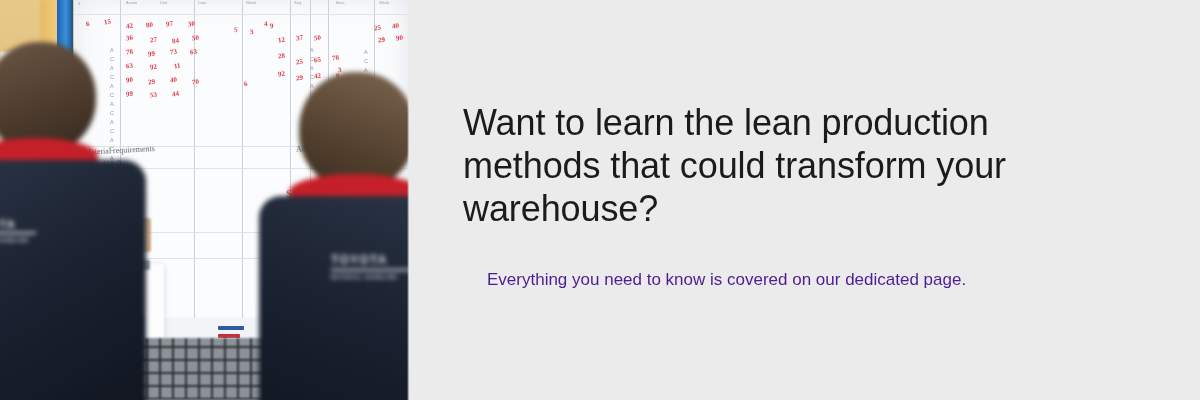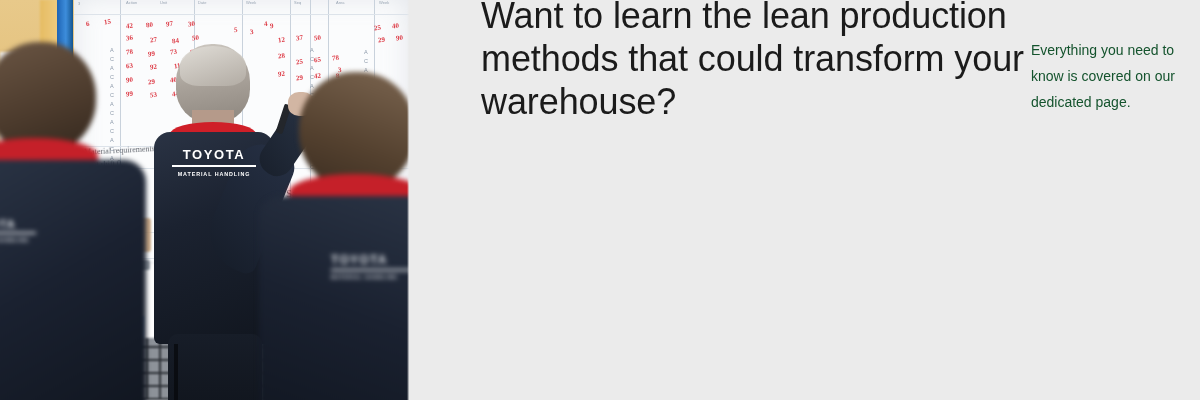--- a/index.html
+++ b/index.html
@@ -246,39 +246,40 @@
   .pr-logo .t2{color:#dfe2e7;font-size:5px;font-weight:bold;letter-spacing:.8px;}
 
   .photo-edge {
     position:absolute; right:0; top:0; width:2px; height:400px;
     background:linear-gradient(90deg,rgba(255,255,255,0),rgba(235,235,235,.9));
   }
 
   
   .content {
     flex:1 1 auto;
-    padding:0 0 0 72px;
-    display:flex; flex-direction:row; justify-content:center;
+    padding:0 0 0 54px;
+    display:flex; flex-direction:column; justify-content:center;
     height:400px;
   }
   .headline {
     font-size:36px;
     line-height:43px;
     font-weight:400;
     color:#1b1b1b;
     letter-spacing:-0.1px;
     max-width:660px;
     margin-top:-6px;
   }
   .subhead {
-    font-size:14px;
+    font-size:17px;
     line-height:26px;
-    color:#14532d;
+    color:#4c1d95;
     margin-top:37px;
     max-width:660px;
+    margin-left:24px;
   }
   .cta {
     display:inline-flex;
     align-items:center; justify-content:center;
     width:166px; height:49px;
     background:#eb0a1e;
     color:#ffffff;
     font-size:13px;
     font-weight:bold;
     letter-spacing:1.05px;
@@ -405,38 +406,20 @@
       <div class="bar" style="left:14px;height:28px;"></div>
       <div class="bar" style="left:24px;height:40px;background:#9ec0dd;"></div>
       <div class="bar" style="left:34px;height:22px;"></div>
       <div class="bar" style="left:44px;height:34px;background:#9ec0dd;"></div>
     </div>
 
     <div class="mesh"></div>
     <div class="barrier l"></div>
     <div class="barrier r"></div>
 
-    <div class="person p-center">
-      <div class="pc-head"></div>
-      <div class="pc-hair-light"></div>
-      <div class="pc-neck"></div>
-      <div class="pc-collar"></div>
-      <div class="pc-body"></div>
-      <div class="pc-arm"></div>
-      <div class="pc-forearm"></div>
-      <div class="pc-pen"></div>
-      <div class="pc-hand"></div>
-      <div class="pc-legs"></div>
-      <div class="pc-legsplit"></div>
-      <div class="logo">
-        <div class="t1">TOYOTA</div>
-        <div class="rule"></div>
-        <div class="t2">MATERIAL HANDLING</div>
-      </div>
-    </div>
 
     <div class="person p-left">
       <div class="pl-head"></div>
       <div class="pl-collar"></div>
       <div class="pl-body"></div>
       <div class="pl-logo">
         <div class="t1">TOYOTA</div>
         <div class="rule"></div>
         <div class="t2">MATERIAL HANDLING</div>
       </div>

